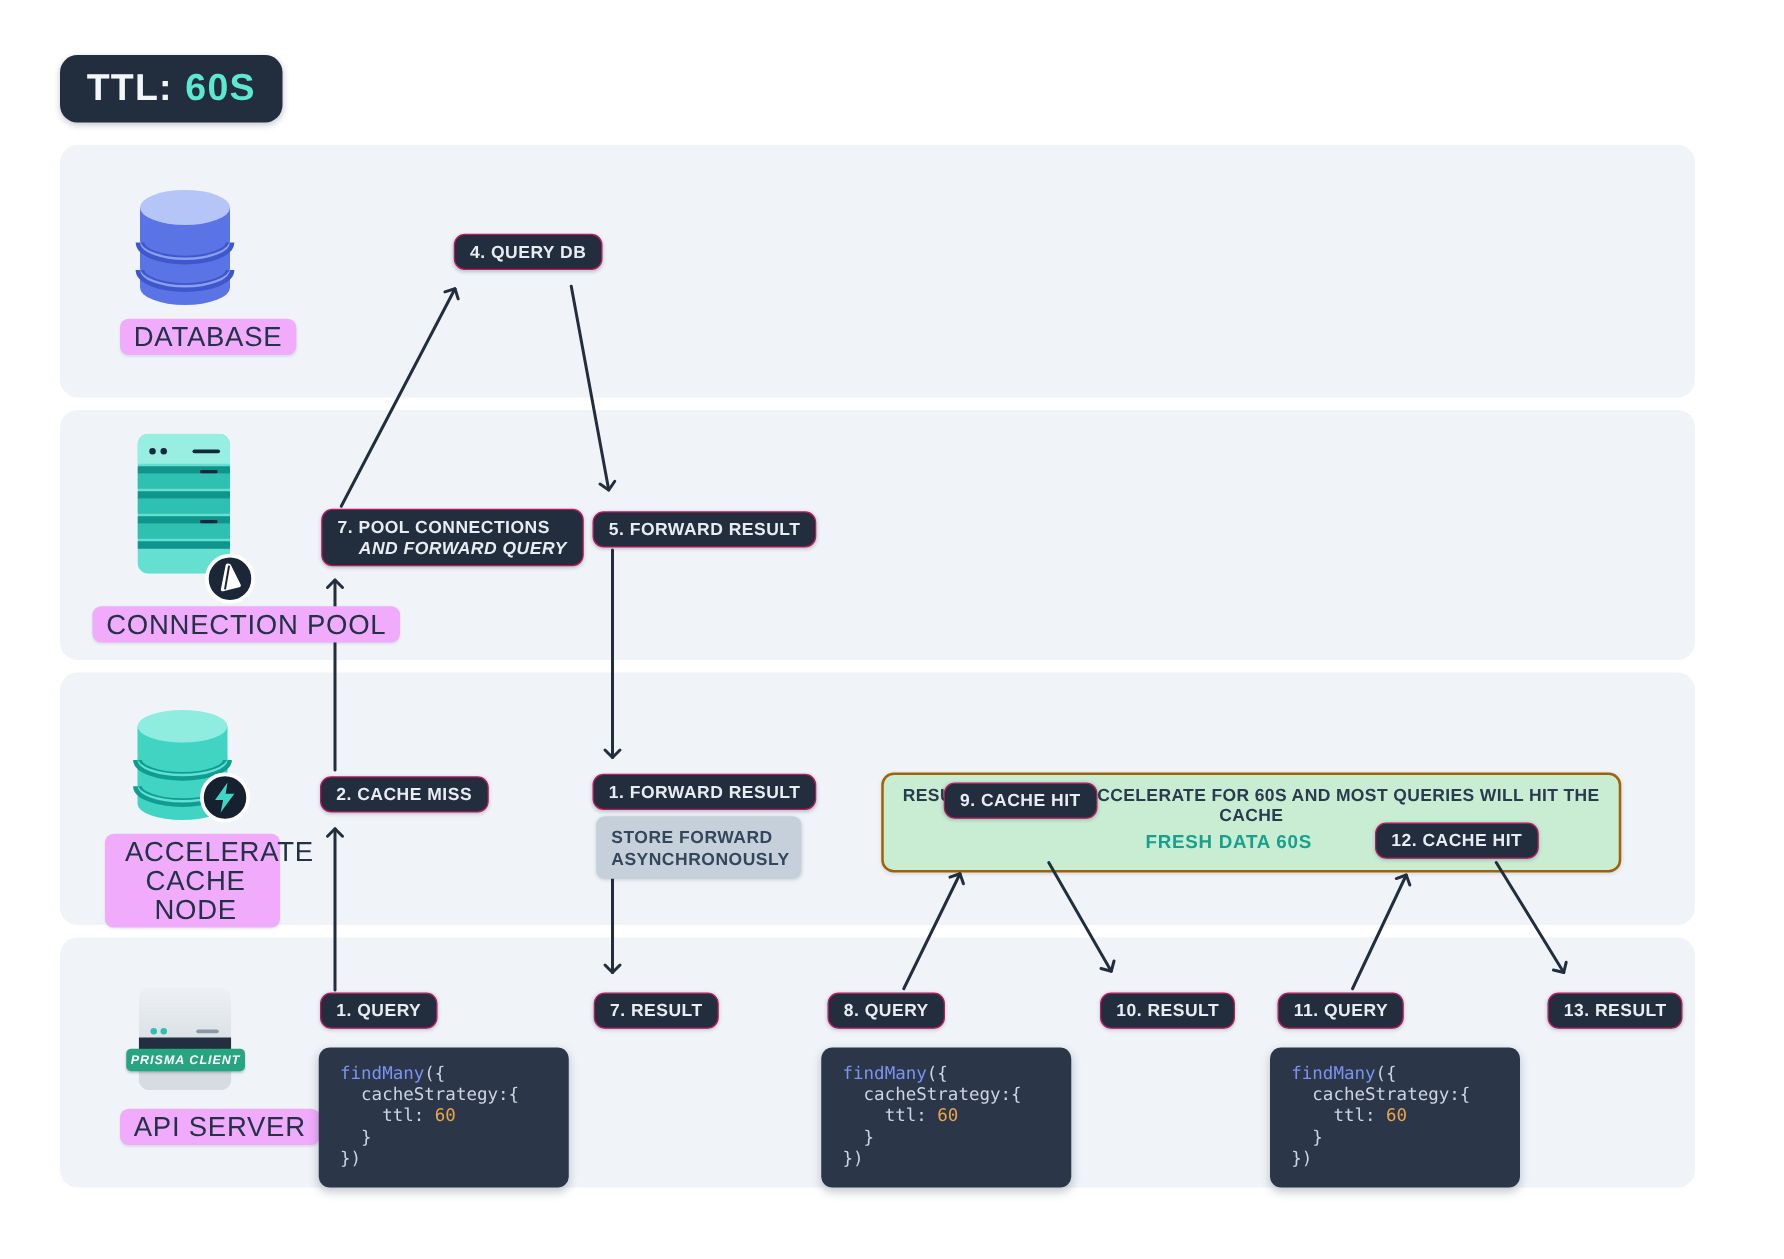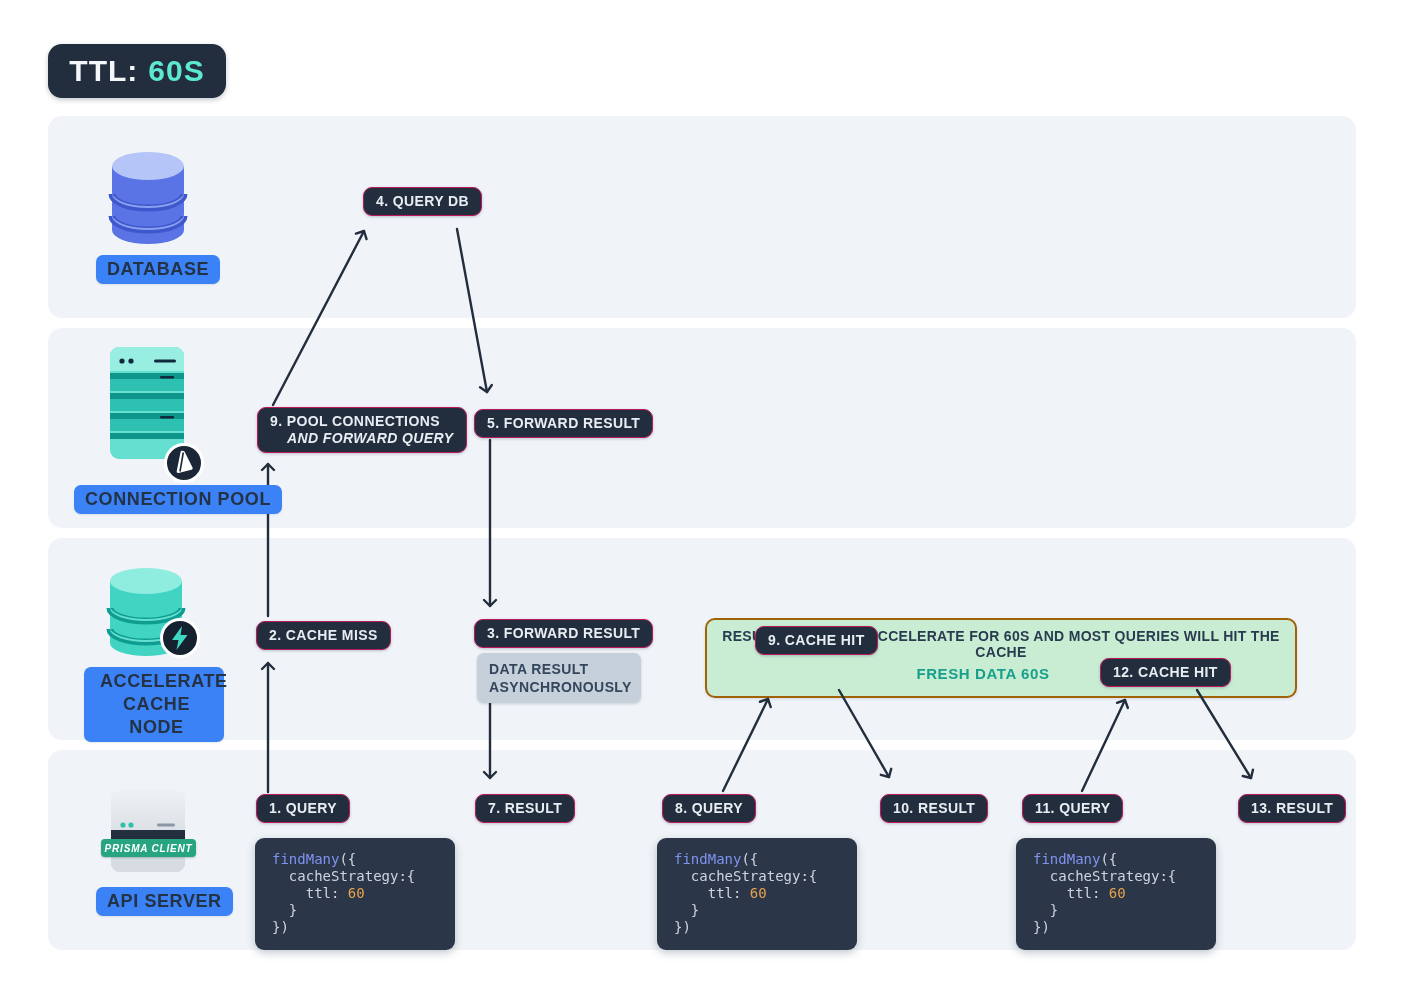--- a/index.html
+++ b/index.html
@@ -25,22 +25,22 @@
     box-shadow:0 1px 3px rgba(16,42,67,.25);line-height:17px;
   }
   .pill-dark.two-line{white-space:normal;}
   .pill-note{
     position:absolute;z-index:3;background:#c6d0da;color:#34465c;
     font-weight:bold;font-size:14px;letter-spacing:.4px;
     padding:7px 12px;border-radius:7px;line-height:18px;
     box-shadow:0 1px 3px rgba(16,42,67,.18);
   }
   .pill-white{
-    position:absolute;z-index:3;background:#3b82f6;color:#243245;
-    font-weight:bold;font-size:18px;letter-spacing:.6px;white-space:nowrap;
+    position:absolute;z-index:3;background:#f0abfc;color:#243245;
+    font-weight:normal;font-size:22px;letter-spacing:.6px;white-space:nowrap;
     padding:3px 11px;border-radius:7px;line-height:23px;
     box-shadow:0 1px 2px rgba(16,42,67,.10);
   }
   .pill-white.two-line{white-space:normal;text-align:center;}
   .banner{
     position:absolute;left:705px;top:618px;width:592px;height:80px;z-index:1;
     background:#c8edd3;border-radius:10px;border:2px solid #a16207;
     box-shadow:0 1px 3px rgba(16,42,67,.12);box-sizing:border-box;
   }
   .banner-title{
@@ -175,29 +175,29 @@
       <circle cx="20" cy="35" r="2.6" fill="#2fbfae"></circle>
       <rect x="46" y="33.5" width="18" height="3" rx="1.5" fill="#8a97a5"></rect>
     </g>
   </svg>
   <div class="client-badge">PRISMA CLIENT</div>
   <div class="pill-white" style="left:96px;top:887px;">API SERVER</div>
 
   <div class="pill-dark" style="left:363px;top:187px;">4. QUERY DB</div>
 
   <div class="pill-dark two-line" style="left:257px;top:407px;">
-    <div>9. POOL CONNECTIONS</div>
+    <div>7. POOL CONNECTIONS</div>
     <div class="pool-line2">AND FORWARD QUERY</div>
   </div>
   <div class="pill-dark" style="left:474px;top:409px;">5. FORWARD RESULT</div>
 
   <div class="pill-dark" style="left:256px;top:621px;">2. CACHE MISS</div>
-  <div class="pill-dark" style="left:474px;top:619px;">3. FORWARD RESULT</div>
+  <div class="pill-dark" style="left:474px;top:619px;">1. FORWARD RESULT</div>
   <div class="pill-note" style="left:477px;top:653px;width:140px;">
-    <div>DATA RESULT</div>
+    <div>STORE FORWARD</div>
     <div>ASYNCHRONOUSLY</div>
   </div>
 
   <div class="banner">
     <div class="banner-title">RESULT CACHED IN ACCELERATE FOR 60S AND MOST QUERIES WILL HIT THE CACHE</div>
   </div>
   <div class="pill-dark" style="left:755px;top:626px;">9. CACHE HIT</div>
   <div class="fresh-data">FRESH DATA 60S</div>
   <div class="pill-dark" style="left:1100px;top:658px;">12. CACHE HIT</div>
 

